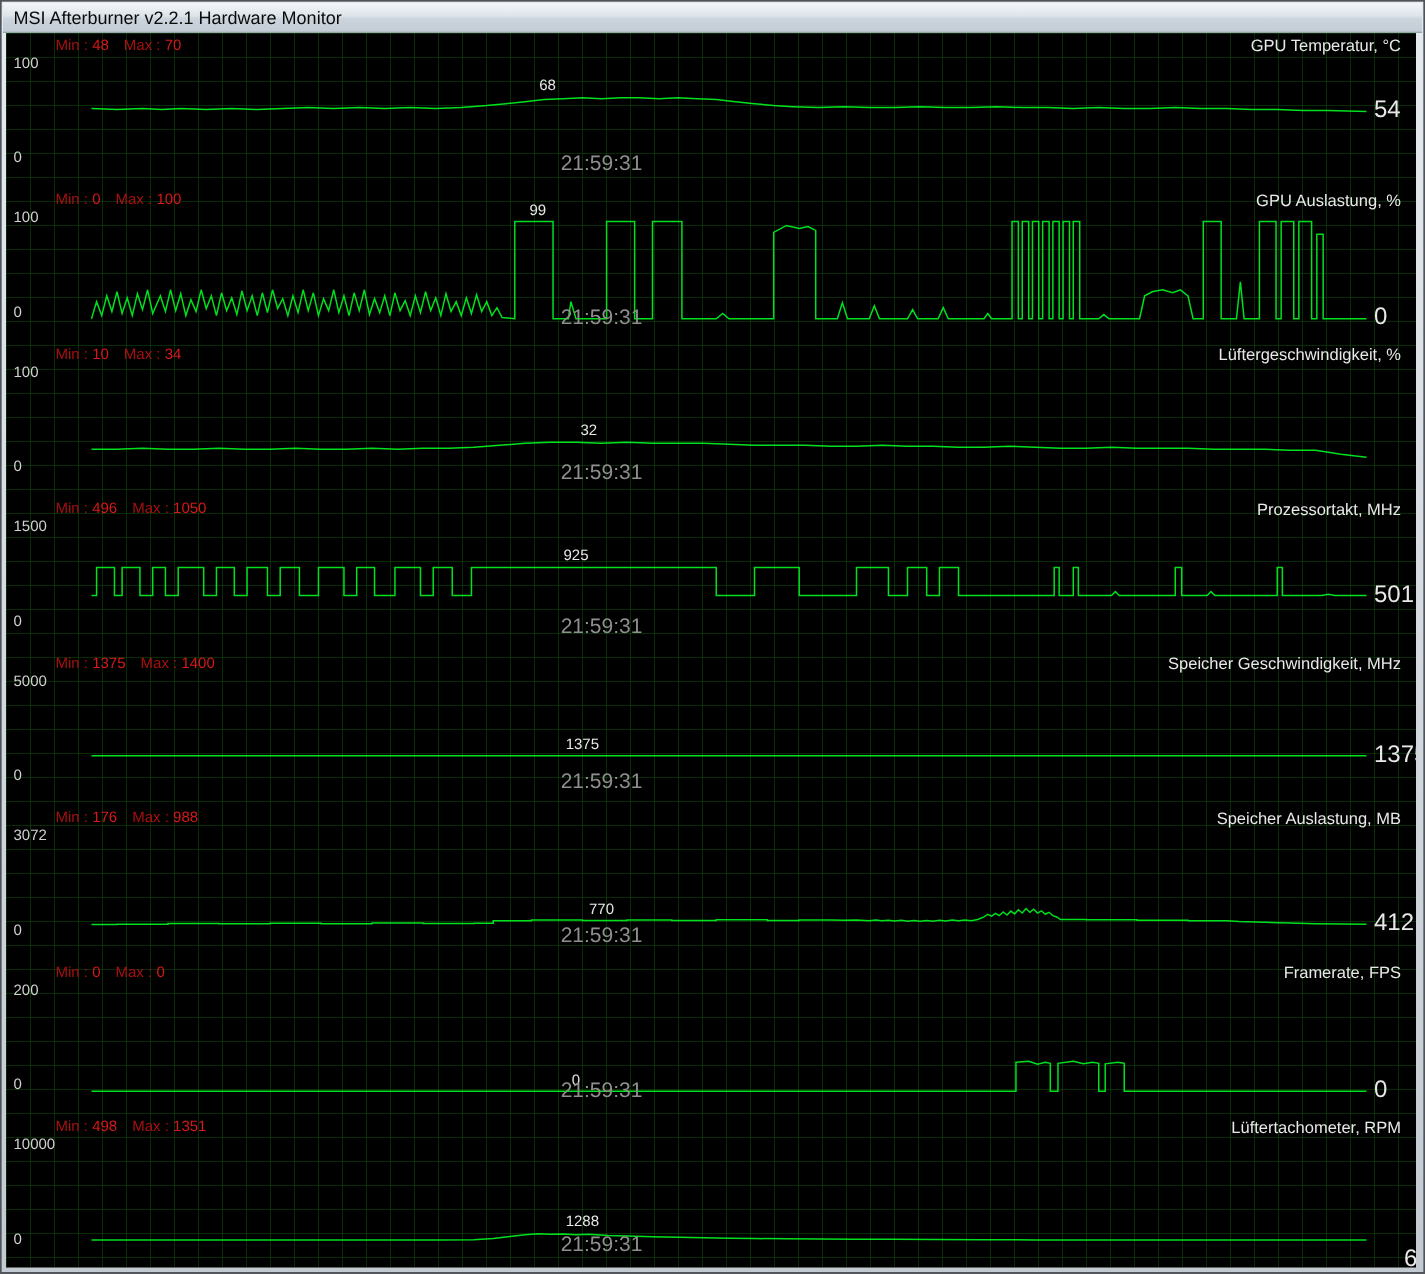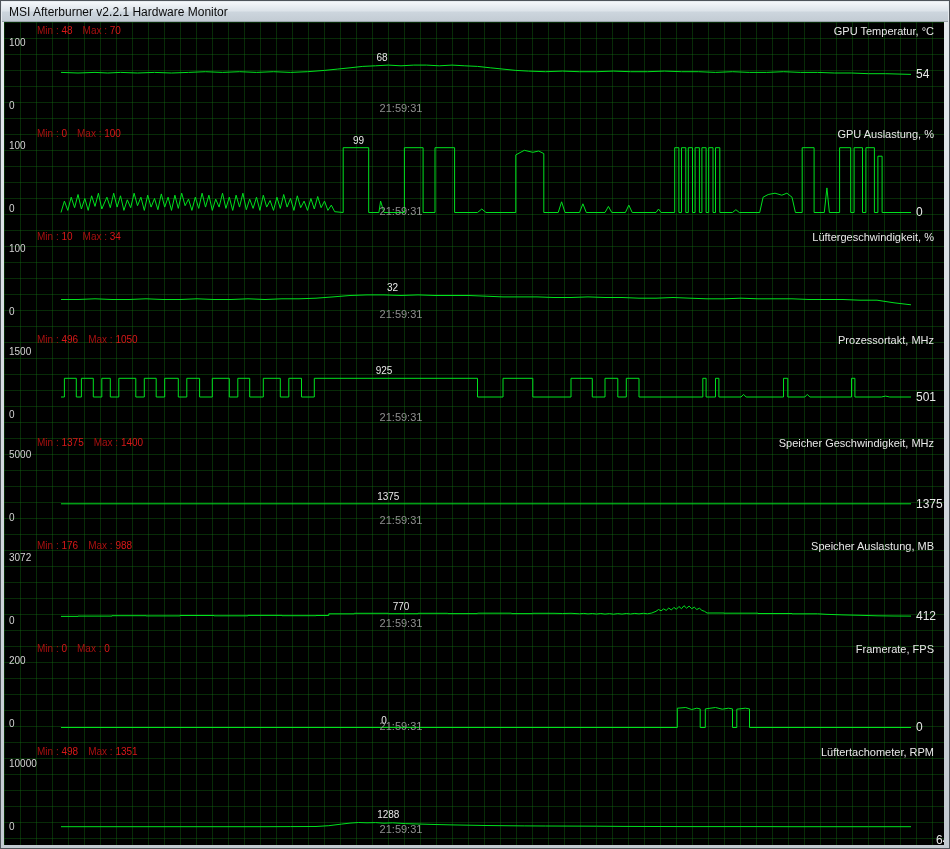--- a/index.html
+++ b/index.html
@@ -54,44 +54,44 @@
   }
   .ytop{top:16px;}
   .ybottom{top:79px;}
   .plot{position:absolute;left:57px;top:22px;width:850px;height:66px;overflow:visible;}
   .peak{
     position:absolute;transform:translateX(-50%);
     font-size:10px;line-height:10px;color:var(--txt);white-space:nowrap;
   }
   .timelabel{
     position:absolute;transform:translateX(-50%);top:81px;
-    font-size:11px;line-height:10px;color:var(--time);white-space:nowrap;
+    font-size:14px;line-height:10px;color:var(--time);white-space:nowrap;
   }
   .current{
     position:absolute;left:912px;
-    font-size:12px;line-height:10px;color:var(--txt);white-space:nowrap;
+    font-size:16px;line-height:10px;color:var(--txt);white-space:nowrap;
   }
 </style>
 </head>
 <body>
 
 <div class="window">
   <div class="titlebar">
     <span>MSI Afterburner v2.2.1 Hardware Monitor</span>
   </div>
   <div class="client" id="panels">
       <div class="panel">
         <div class="minmax"><span class="mml">Min :</span> <span class="mmv">48</span><span class="gap"></span><span class="mml">Max :</span> <span class="mmv">70</span></div>
         <div class="metric">GPU Temperatur, °C</div>
         <div class="ytick ytop">100</div>
         <div class="ytick ybottom">0</div>
         <svg class="plot" viewBox="0 0 850 66" preserveAspectRatio="none">
           <polyline fill="none" stroke="#00e01e" stroke-width="1" points="0.0,28.4 17.0,29.0 34.0,28.4 46.8,29.0 59.5,28.4 76.5,29.0 93.5,28.4 110.5,29.0 127.5,28.4 144.5,27.7 161.5,28.4 178.5,27.7 195.5,28.4 212.5,27.7 229.5,28.4 246.5,27.7 263.5,26.4 276.3,25.1 289.0,23.8 301.8,22.4 314.5,21.8 327.3,21.1 340.0,21.8 352.8,21.1 365.5,21.1 378.3,21.8 391.0,21.1 403.8,21.8 416.5,22.4 429.3,23.8 442.0,25.1 454.8,26.4 467.5,27.1 484.5,27.7 501.5,27.1 518.5,27.7 535.5,27.7 552.5,27.1 569.5,27.7 586.5,27.7 603.5,27.1 620.5,27.7 637.5,27.7 654.5,28.4 671.5,27.7 688.5,28.4 705.5,28.4 722.5,27.7 739.5,28.4 756.5,28.4 773.5,29.0 790.5,29.0 807.5,29.7 824.5,29.7 850.0,30.4"></polyline>
         </svg>
-        <div class="peak" style="left: 378px; top: 31.12px;">68</div>
+        <div class="peak" style="left: 361px; top: 31.12px;">68</div>
         <div class="timelabel" style="left: 397px;">21:59:31</div>
         <div class="current" style="top: 47.36px;">54</div>
       </div>
       <div class="panel">
         <div class="minmax"><span class="mml">Min :</span> <span class="mmv">0</span><span class="gap"></span><span class="mml">Max :</span> <span class="mmv">100</span></div>
         <div class="metric">GPU Auslastung, %</div>
         <div class="ytick ytop">100</div>
         <div class="ytick ybottom">0</div>
         <svg class="plot" viewBox="0 0 850 66" preserveAspectRatio="none">
           <polyline fill="none" stroke="#00e01e" stroke-width="1" points="0.0,65.5 3.4,54.1 6.8,63.4 10.2,50.2 13.6,60.7 17.0,47.5 20.4,62.0 23.8,51.5 27.2,63.4 30.6,48.8 34.0,59.4 37.4,46.2 40.8,62.0 45.9,50.2 49.3,60.7 52.7,46.2 56.1,60.1 59.5,48.8 62.9,63.4 66.3,52.8 69.7,60.7 73.1,46.2 76.5,58.7 79.9,50.2 83.3,63.4 86.7,48.2 90.1,60.1 93.5,51.5 96.9,62.7 100.3,46.9 103.7,60.1 107.1,50.2 110.5,63.4 113.9,48.2 117.3,61.4 120.7,46.2 124.1,58.7 127.5,52.1 130.9,63.4 134.3,50.2 137.7,61.4 141.1,46.2 144.5,60.1 147.9,48.2 151.3,63.4 154.7,52.1 158.1,60.1 161.5,46.2 164.9,61.4 168.3,50.2 171.7,63.4 175.1,48.2 178.5,60.1 181.9,46.2 185.3,62.7 188.7,52.1 192.1,61.4 195.5,50.2 198.9,63.4 202.3,48.2 205.7,60.1 209.1,53.5 212.5,63.4 215.9,50.2 219.3,61.4 222.7,47.5 226.1,60.1 229.5,51.5 232.9,63.4 236.3,48.8 239.7,60.7 243.1,54.1 246.5,63.4 249.9,51.5 253.3,62.0 256.7,49.5 260.1,60.7 263.5,54.1 266.9,63.4 270.3,58.1 273.7,64.7 282.2,65.5 282.2,0.7 307.7,0.7 307.7,65.5 317.9,65.5 319.6,54.1 323.0,65.5 343.4,65.5 343.4,0.7 362.1,0.7 362.1,65.5 374.0,65.5 374.0,0.7 393.6,0.7 393.6,65.5 416.5,65.5 420.8,62.0 425.0,65.5 454.8,65.5 454.8,7.9 463.3,3.3 471.8,5.3 477.7,4.0 482.8,6.6 482.8,65.5 497.2,65.5 500.6,54.8 504.0,65.5 518.5,65.5 521.9,56.8 525.3,65.5 544.0,65.5 547.4,59.4 550.8,65.5 564.4,65.5 567.8,58.1 571.2,65.5 595.0,65.5 597.5,62.0 600.1,65.5 613.7,65.5 613.7,0.7 617.9,0.7 617.9,65.5 620.5,65.5 620.5,0.7 624.8,0.7 624.8,65.5 627.3,65.5 627.3,0.7 631.5,0.7 631.5,65.5 634.1,65.5 634.1,0.7 638.4,0.7 638.4,65.5 640.9,65.5 640.9,0.7 645.1,0.7 645.1,65.5 647.7,65.5 647.7,0.7 652.0,0.7 652.0,65.5 654.5,65.5 654.5,0.7 658.8,0.7 658.8,65.5 671.5,65.5 674.9,62.7 678.3,65.5 698.7,65.5 702.1,50.2 707.2,47.5 714.0,46.2 720.8,48.2 725.9,46.2 731.0,50.2 734.4,65.5 741.2,65.5 741.2,0.7 753.1,0.7 753.1,65.5 763.3,65.5 765.9,40.9 768.4,65.5 778.6,65.5 778.6,0.7 789.7,0.7 789.7,65.5 793.1,65.5 793.1,0.7 801.5,0.7 801.5,65.5 804.9,65.5 804.9,0.7 813.4,0.7 813.4,65.5 816.9,65.5 816.9,9.2 821.1,9.2 821.1,65.5 850.0,65.5"></polyline>

